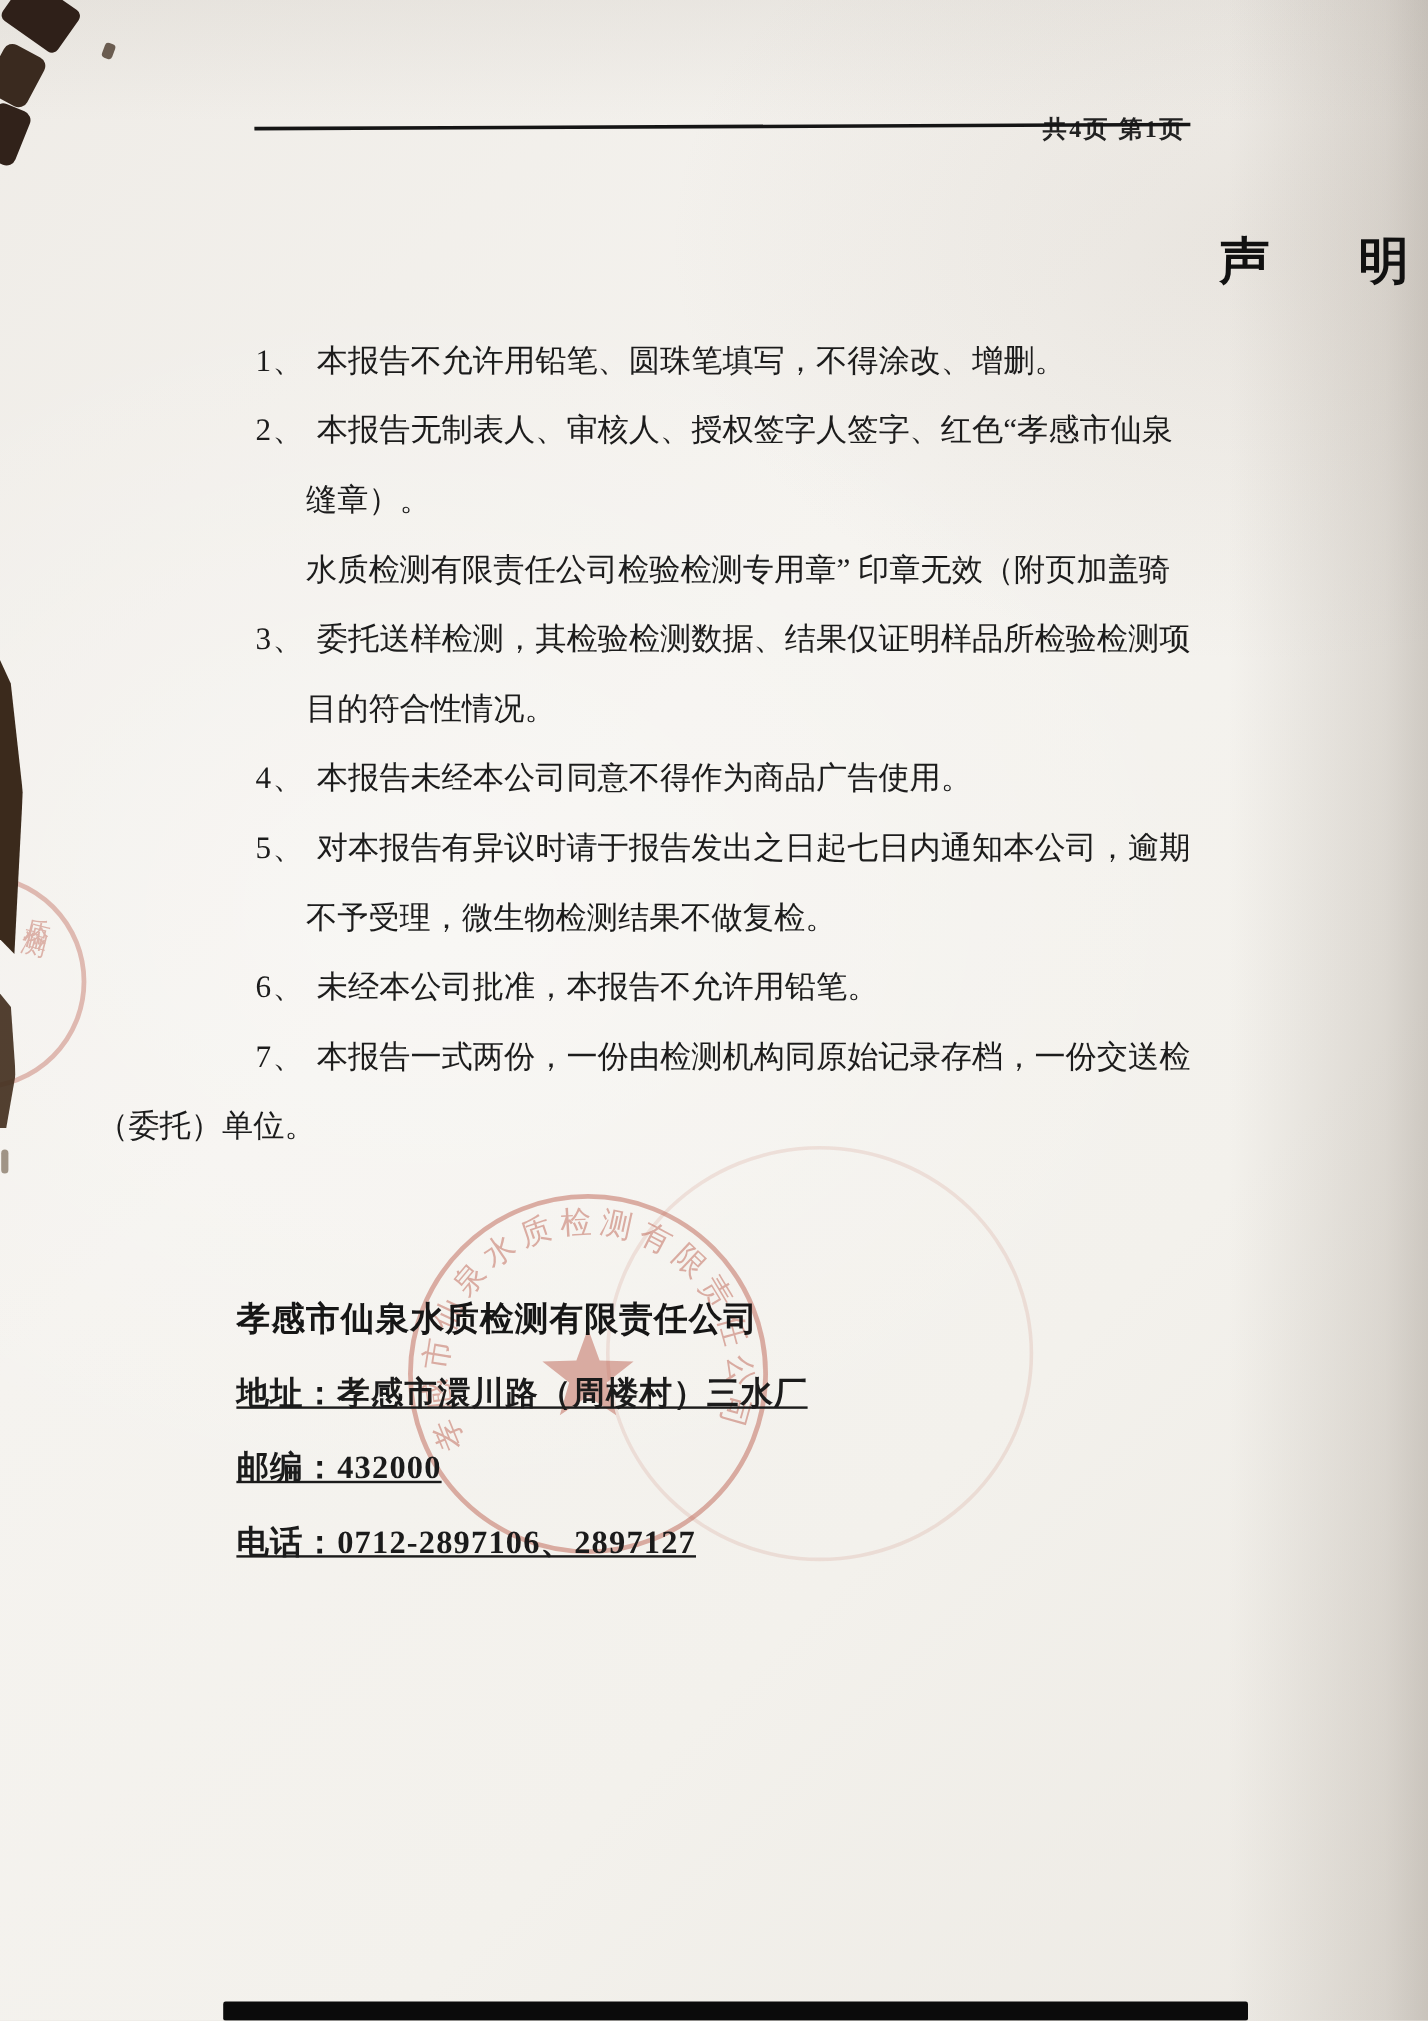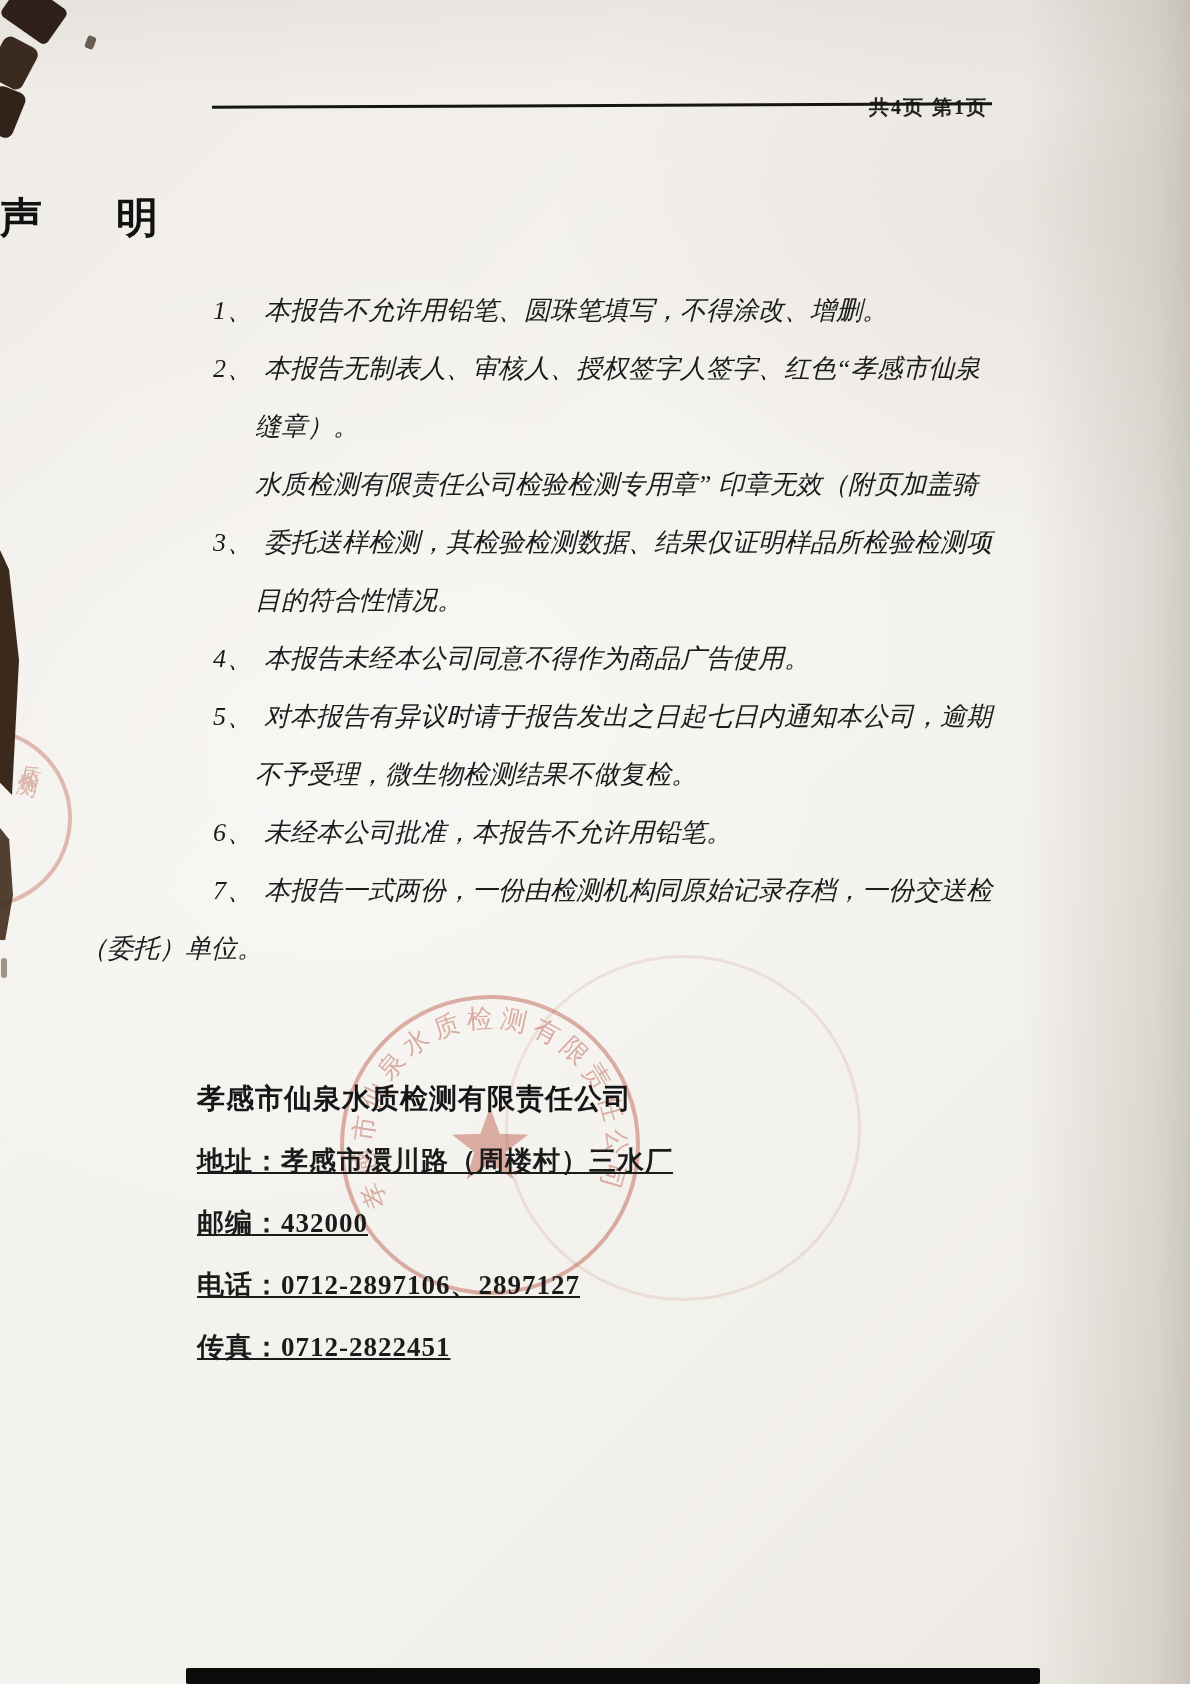--- a/index.html
+++ b/index.html
@@ -22,26 +22,26 @@
   .pagination{
     position:absolute;top:74px;right:202px;
     font-size:20px;font-weight:700;letter-spacing:2px;color:#222;margin-top:20px;
   }
   .header-rule{
     position:absolute;left:212px;top:104px;width:780px;height:3px;
     background:#151515;transform:rotate(-0.25deg);
   }
   
   .title{
-    position:absolute;left:0;top:190px;width:1190px;text-align:left;
+    position:absolute;left:0;top:190px;width:1190px;text-align:right;
     font-size:42px;font-weight:700;letter-spacing:16px;color:#111;
     font-family:"Liberation Sans","DejaVu Sans",sans-serif;
   }
   
-  .list{position:absolute;left:0;top:282px;width:1052px;font-style:italic;}
+  .list{position:absolute;left:0;top:272px;width:1052px;}
   .line{height:58px;line-height:58px;font-size:26px;color:#1c1c1c;white-space:nowrap;}
   .line.first{padding-left:213px;}
   .line.cont{padding-left:255px;}
   .line.out{padding-left:81px;}
   .num{display:inline-block;margin-right:10px;font-size:26px;letter-spacing:1px;}
   
   .footer{position:absolute;left:197px;top:1068px;}
   .company{
     font-family:"Liberation Sans","DejaVu Sans",sans-serif;
     font-size:28px;font-weight:700;color:#161616;letter-spacing:1px;height:62px;line-height:62px;
@@ -124,16 +124,15 @@
       <div class="line first"><span class="num">6、</span><span>未经本公司批准，本报告不允许用铅笔。</span></div>
       <div class="line first"><span class="num">7、</span><span>本报告一式两份，一份由检测机构同原始记录存档，一份交送检</span></div>
       <div class="line out">（委托）单位。</div>
     </div>
 
   <div class="footer">
     <div class="company">孝感市仙泉水质检测有限责任公司</div>
     <div class="f-line">地址：孝感市澴川路（周楼村）三水厂</div>
     <div class="f-line">邮编：432000</div>
     <div class="f-line">电话：0712-2897106、2897127</div>
-    <div class="f-line">传真：0712-2822451</div>
   </div>
 
 </div>
 
 </body></html>

